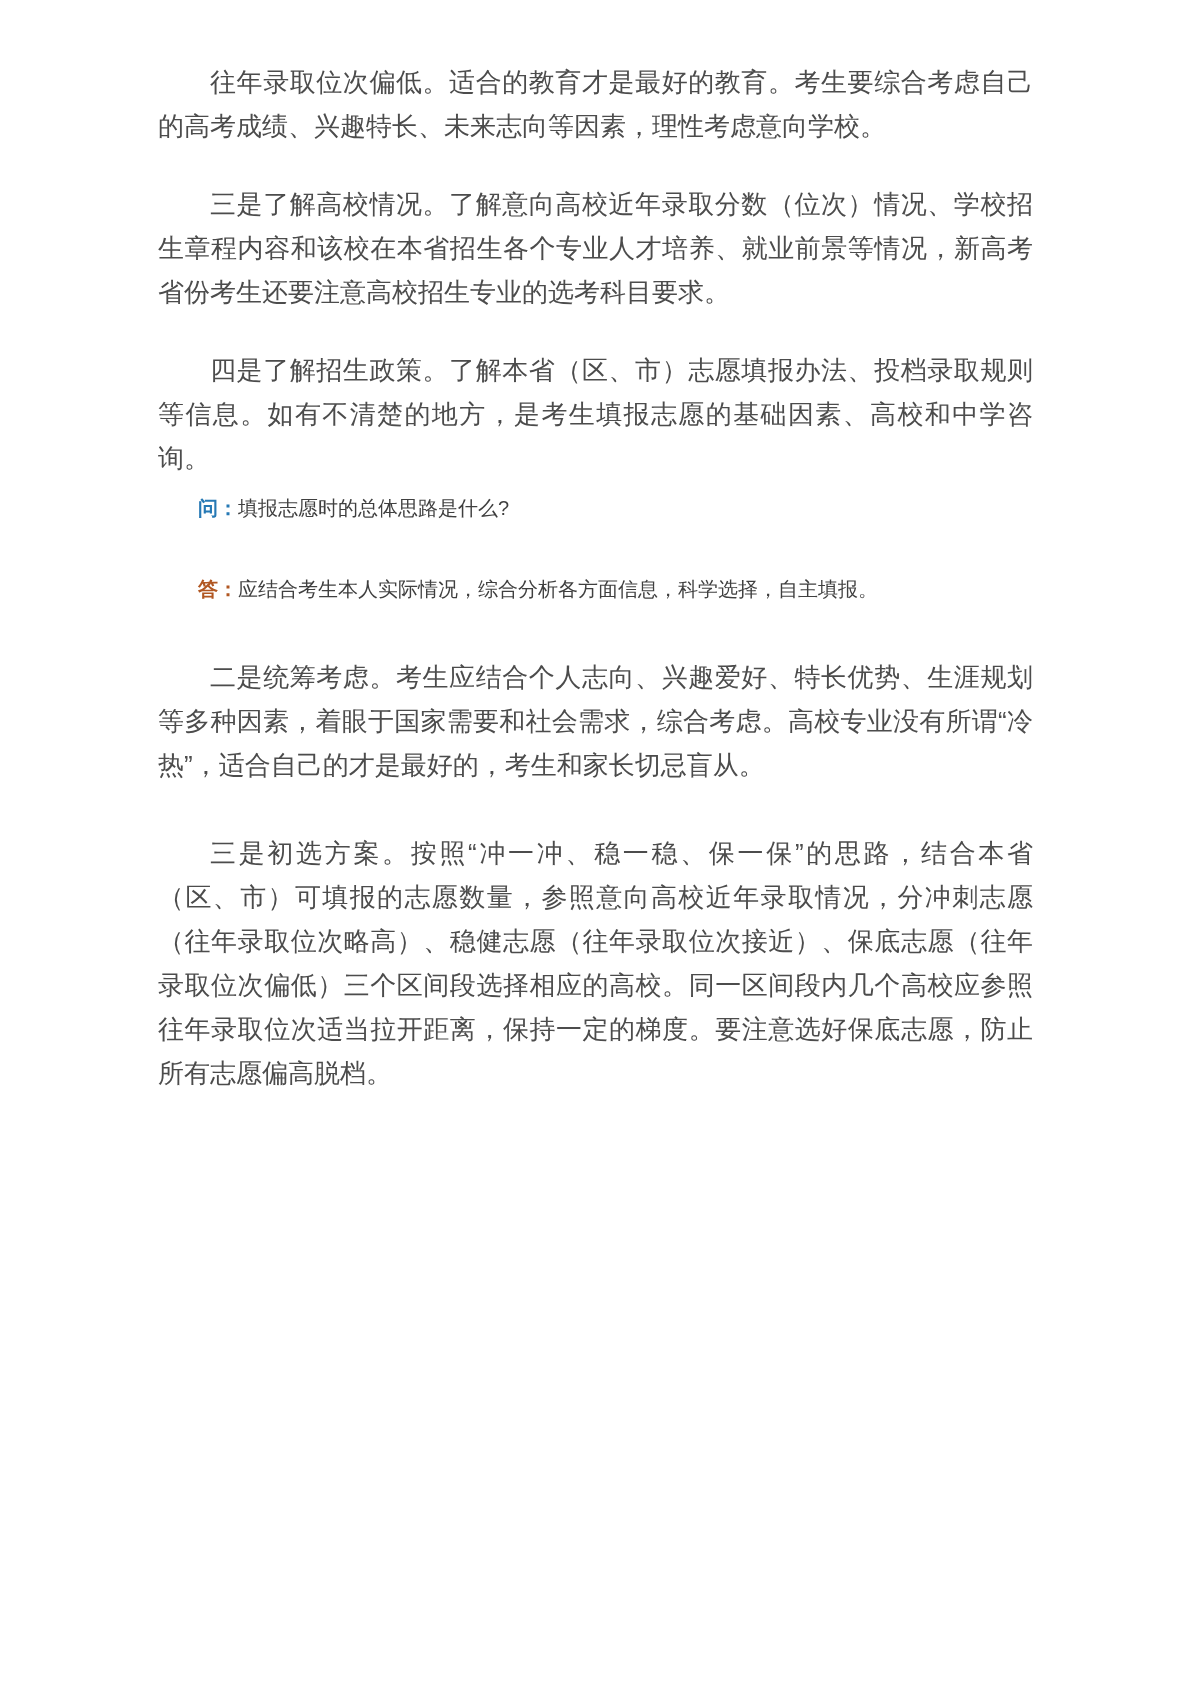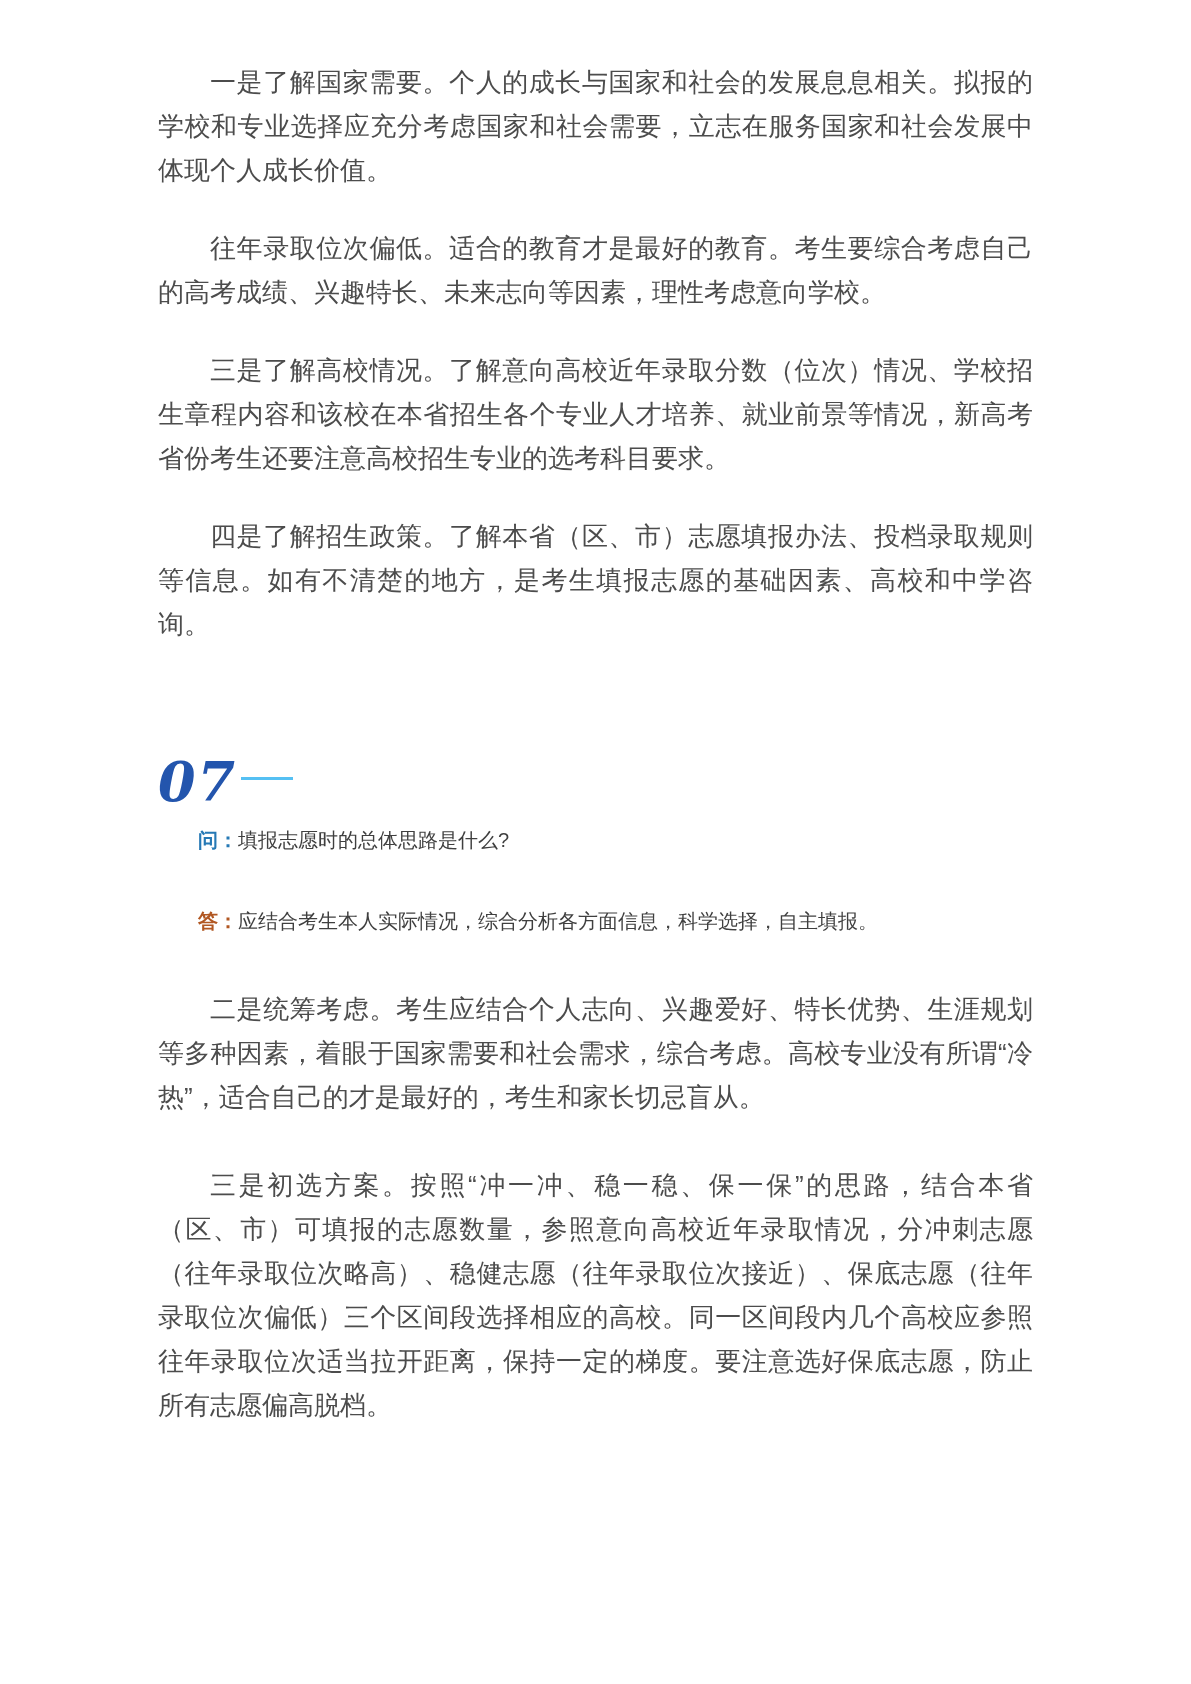--- a/index.html
+++ b/index.html
@@ -79,30 +79,25 @@
   .group-bottom .para:last-child {
     margin-bottom: 8px;
   }
 </style>
 </head>
 <body>
 
 <div class="content">
 
   <div class="group-top">
-    <p class="para">一是了解国家需要。个人的成长与国家和社会的发展息息相关。拟报的学校和专业选择应充分考虑国家和社会需要，立志在服务国家和社会发展中体现个人成长价值。</p>
     <p class="para">往年录取位次偏低。适合的教育才是最好的教育。考生要综合考虑自己的高考成绩、兴趣特长、未来志向等因素，理性考虑意向学校。</p>
     <p class="para">三是了解高校情况。了解意向高校近年录取分数（位次）情况、学校招生章程内容和该校在本省招生各个专业人才培养、就业前景等情况，新高考省份考生还要注意高校招生专业的选考科目要求。</p>
     <p class="para">四是了解招生政策。了解本省（区、市）志愿填报办法、投档录取规则等信息。如有不清楚的地方，是考生填报志愿的基础因素、高校和中学咨询。</p>
   </div>
 
-  <div class="qa-section-header">
-    <span class="section-number">07</span>
-    <span class="section-divider"></span>
-  </div>
 
   <p class="qa-row qa-question"><span class="q-label">问：</span><span>填报志愿时的总体思路是什么?</span></p>
 
   <p class="qa-row qa-answer"><span class="a-label">答：</span><span>应结合考生本人实际情况，综合分析各方面信息，科学选择，自主填报。</span></p>
 
   <div class="group-bottom">
     <p class="para">二是统筹考虑。考生应结合个人志向、兴趣爱好、特长优势、生涯规划等多种因素，着眼于国家需要和社会需求，综合考虑。高校专业没有所谓“冷热”，适合自己的才是最好的，考生和家长切忌盲从。</p>
     <p class="para">三是初选方案。按照“冲一冲、稳一稳、保一保”的思路，结合本省（区、市）可填报的志愿数量，参照意向高校近年录取情况，分冲刺志愿（往年录取位次略高）、稳健志愿（往年录取位次接近）、保底志愿（往年录取位次偏低）三个区间段选择相应的高校。同一区间段内几个高校应参照往年录取位次适当拉开距离，保持一定的梯度。要注意选好保底志愿，防止所有志愿偏高脱档。</p>
   </div>
 

